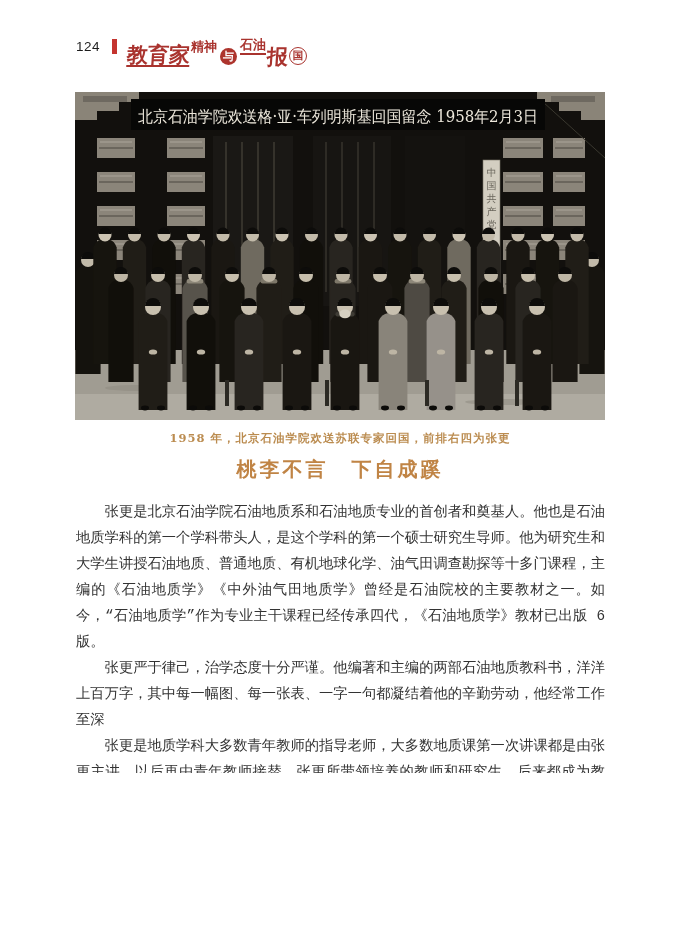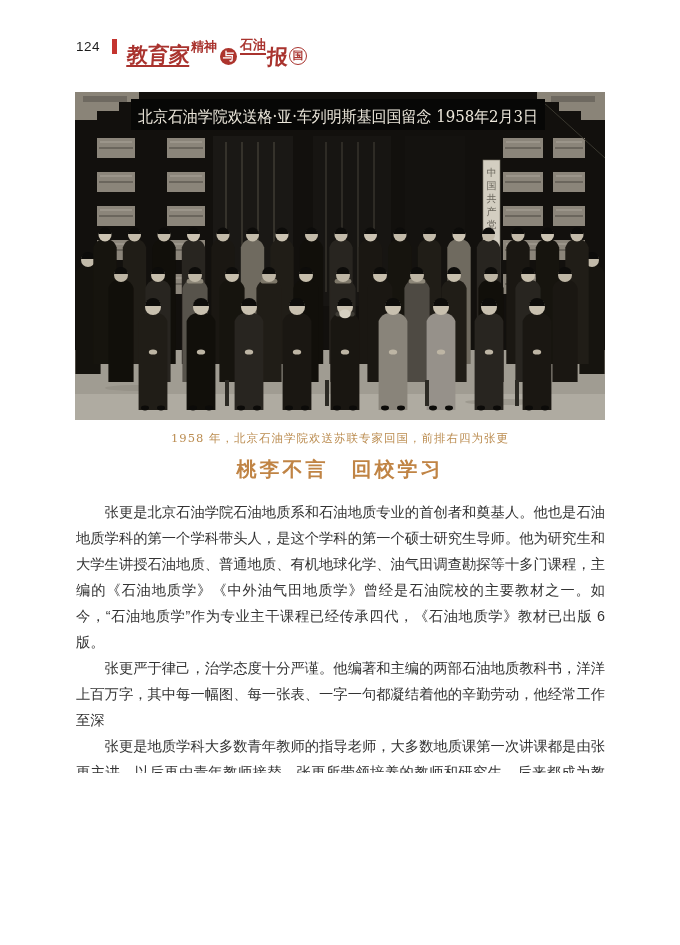--- a/index.html
+++ b/index.html
@@ -16,25 +16,25 @@
   .lg.small{font-size:13px;padding-bottom:2px;margin:12px 1px;}
   .lg.u{border-bottom:2px solid #a9332e;}
   .lg.circle{width:17px;height:17px;border-radius:50%;background:#ad342d;color:#fff;font-size:11px;display:flex;align-items:center;justify-content:center;margin:0 2px 2px;transform:none;}
   .lg.ring{width:16px;height:16px;border:1.5px solid #a9332e;border-radius:50%;font-size:10.5px;display:flex;align-items:center;justify-content:center;margin:0 0 2px 1px;transform:none;}
 
   
   .photo{position:absolute;left:75px;top:92px;width:530px;height:328px;margin:0;background:#12100d;}
   .photo svg{display:block;}
 
   
-  .caption{position:absolute;left:0;top:431px;width:680px;margin:0;text-align:center;font-size:11.5px;letter-spacing:1px;color:#bb8c50;font-family:"DejaVu Serif",serif;}
+  .caption{position:absolute;left:0;top:431px;width:680px;margin:0;text-align:center;font-size:11.5px;letter-spacing:1px;color:#bb8c50;font-family:"DejaVu Serif",serif;font-weight:bold;}
   .section-title{position:absolute;left:0;top:456px;width:680px;margin:0;text-align:center;font-size:20px;letter-spacing:3px;color:#c08445;font-family:"DejaVu Serif",serif;font-weight:700;}
 
   
-  article{position:absolute;left:76px;top:499px;width:529px;font-size:14.3px;line-height:26px;color:#333;text-align:justify;}
+  article{position:absolute;left:76px;top:499px;width:529px;font-size:14.3px;line-height:26px;color:#333;text-align:justify;font-family:Liberation Mono, monospace;}
   article p{margin:0;text-indent:2em;}
 </style>
 </head>
 <body>
 
 <div class="page">
 
   <header class="page-header">
     <span class="page-num">124</span>
     <span class="red-bar"></span>
@@ -296,21 +296,21 @@
           <rect x="150" y="288" width="4" height="26" fill="#2c2a24"></rect>
           <rect x="250" y="288" width="4" height="26" fill="#2c2a24"></rect>
           <rect x="350" y="288" width="4" height="26" fill="#2c2a24"></rect>
           <rect x="440" y="288" width="4" height="26" fill="#2c2a24"></rect>
         </g>
     </svg>
   </figure>
 
   <p class="caption">1958 年，北京石油学院欢送苏联专家回国，前排右四为张更</p>
 
-  <h2 class="section-title">桃李不言　回校学习</h2>
+  <h2 class="section-title">桃李不言　下自成蹊</h2>
 
   <article>
     <p>张更是北京石油学院石油地质系和石油地质专业的首创者和奠基人。他也是石油地质学科的第一个学科带头人，是这个学科的第一个硕士研究生导师。他为研究生和大学生讲授石油地质、普通地质、有机地球化学、油气田调查勘探等十多门课程，主编的《石油地质学》《中外油气田地质学》曾经是石油院校的主要教材之一。如今，“石油地质学”作为专业主干课程已经传承四代，《石油地质学》教材已出版 6 版。</p>
     <p>张更严于律己，治学态度十分严谨。他编著和主编的两部石油地质教科书，洋洋上百万字，其中每一幅图、每一张表、一字一句都凝结着他的辛勤劳动，他经常工作至深</p>
     <p>张更是地质学科大多数青年教师的指导老师，大多数地质课第一次讲课都是由张更主讲，以后再由青年教师接替。张更所带领培养的教师和研究生，后来都成为教授、博导。据陈景达回忆，张先生教导学生，循循善诱，孜孜不倦。他经常到学生宿舍和教室看望学生，询问学习和生活情况。对个别不热爱专业、闹情绪的学生，他亲自谈话进行教育。张老师对患病的学生也很关心，记得系里每次组织去看望和慰问住院的学生，张先生总是自己掏钱给每个学生买上水果，托人带去，而且叮嘱去慰问的同志，要学生好好养病，争取早日康复，回校学习。长者的心意温暖着学生的心田，有的学生感动得掉了热泪。</p>
   </article>
 
 </div>
 
 </body></html>

